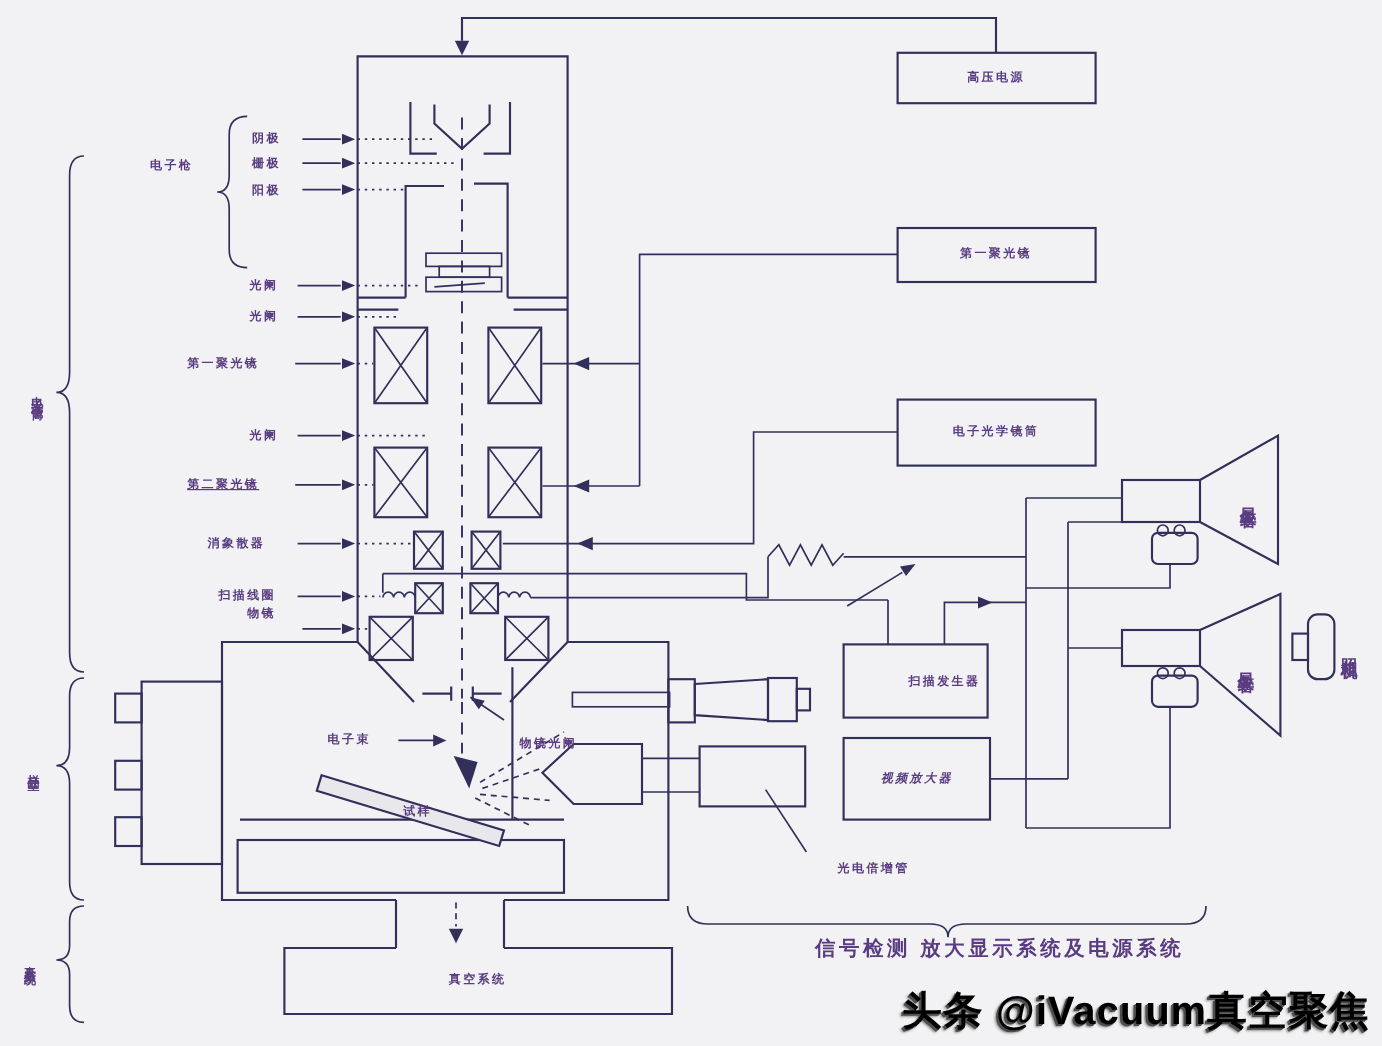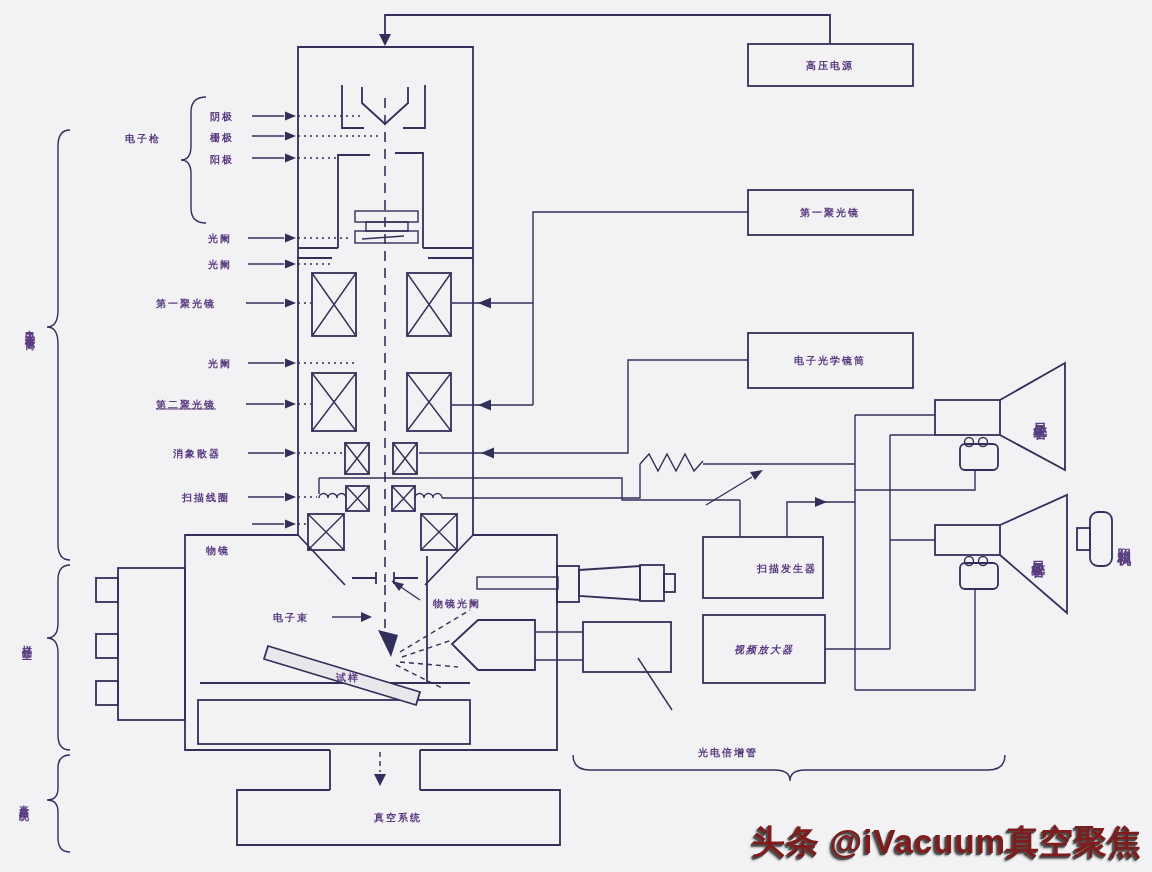--- a/index.html
+++ b/index.html
@@ -19,21 +19,21 @@
   .lbl {
     position:absolute; color:var(--text); font-size:10px; font-weight:600;
     letter-spacing:2px; transform:translate(-50%,-50%); white-space:nowrap;
     line-height:1.1;
   }
   .v { writing-mode:vertical-rl; text-orientation:upright; letter-spacing:2px; }
   .small { font-size:14px; }
   .caption { font-size:17px; letter-spacing:3px; }
   .watermark {
     position:absolute; right:10px; top:820px;
-    font-size:33px; font-weight:bold; color:#7f1d1d; letter-spacing:1px;
+    font-size:33px; font-weight:bold; color:#000000; letter-spacing:1px;
     text-shadow:-2px 2px 0 #4d4d4d, -1px 1px 0 #5a5a5a, -3px 3px 2px rgba(60,60,60,.55);
     white-space:nowrap;
   }
 </style>
 </head>
 <body>
 
 <div class="stage">
 
 <svg class="art" width="1152" height="872" viewBox="0 0 1152 872">
@@ -222,38 +222,39 @@
 <div class="lbl" style="left:222px; top:137px;">栅极</div>
 <div class="lbl" style="left:222px; top:159px;font-family:Liberation Serif, serif;">阳极</div>
 
 <div class="lbl" style="left:220px; top:238px;">光阑</div>
 <div class="lbl" style="left:220px; top:264px;">光阑</div>
 <div class="lbl" style="left:186px; top:303px;">第一聚光镜</div>
 <div class="lbl" style="left:220px; top:363px;">光阑</div>
 <div class="lbl" style="left:186px; top:404px;text-decoration:underline;">第二聚光镜</div>
 <div class="lbl" style="left:197px; top:453px;">消象散器</div>
 <div class="lbl" style="left:206px; top:497px;font-family:Liberation Serif, serif;">扫描线圈</div>
-<div class="lbl" style="left:218px; top:550px;">物镜</div>
-<div class="lbl" style="left:457px; top:603px;text-align:center;">物镜光阑</div>
+<div class="lbl" style="left:218px; top:512px;">物镜</div>
+<div class="lbl" style="left:457px; top:620px;text-align:center;">物镜光阑</div>
 
 <div class="lbl v" style="left:30px; top:328px;">电子光学镜筒</div>
 <div class="lbl v" style="left:27px; top:640px;">样品室</div>
 <div class="lbl v" style="left:24px; top:801px;">真空系统</div>
 
 <div class="lbl" style="left:291px; top:617px;">电子束</div>
 <div class="lbl" style="left:300px; top:677px;margin-left:48px;">试样</div>
-<div class="lbl" style="left:728px; top:752px;">光电倍增管</div>
+<div class="lbl" style="left:728px; top:724px;">光电倍增管</div>
 
 <div class="lbl" style="left:830px; top:65px;">高压电源</div>
 <div class="lbl" style="left:830px; top:212px;">第一聚光镜</div>
 <div class="lbl" style="left:830px; top:360px;">电子光学镜筒</div>
 <div class="lbl" style="left:787px; top:568px;">扫描发生器</div>
 <div class="lbl" style="left:764px; top:649px;font-style:italic;">视频放大器</div>
 <div class="lbl" style="left:398px; top:817px;">真空系统</div>
 
 <div class="lbl v small" style="left:1040px; top:414px;">显象管</div>
 <div class="lbl v small" style="left:1038px; top:552px;">显象管</div>
 <div class="lbl v small" style="left:1124px; top:540px;">照相机</div>
 
+<div class="lbl caption" style="left:833px; top:791px;">信号检测  放大显示系统及电源系统</div>
 
 <div class="watermark">头条 @iVacuum真空聚焦</div>
 
 </div>
 
 </body></html>

